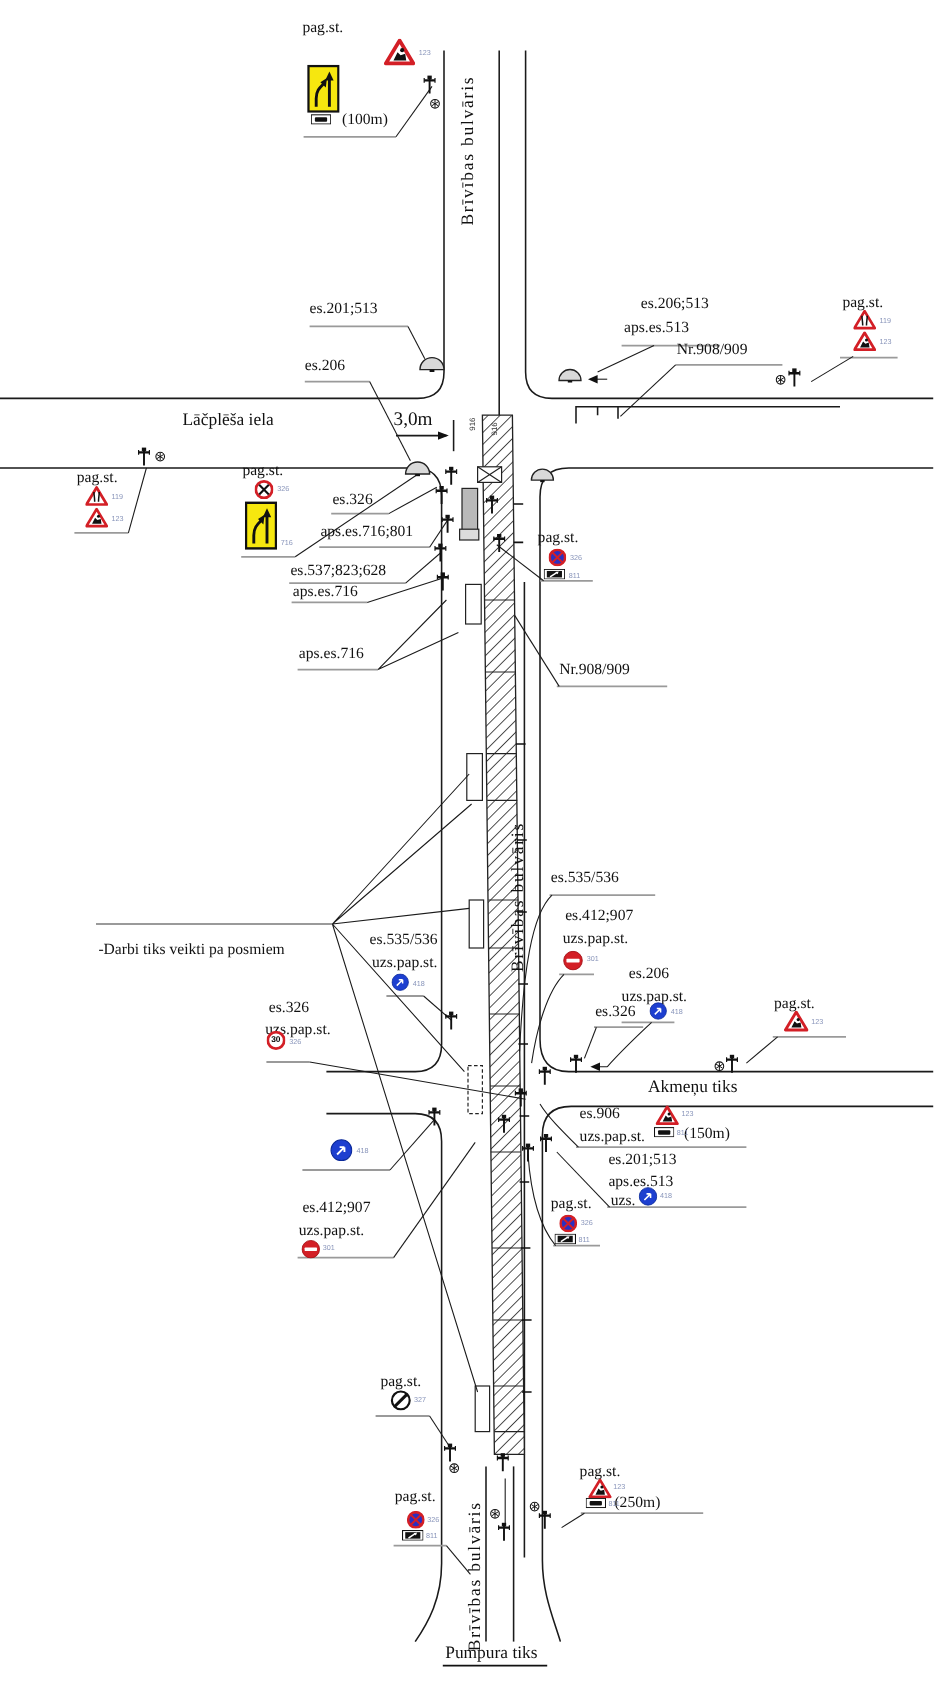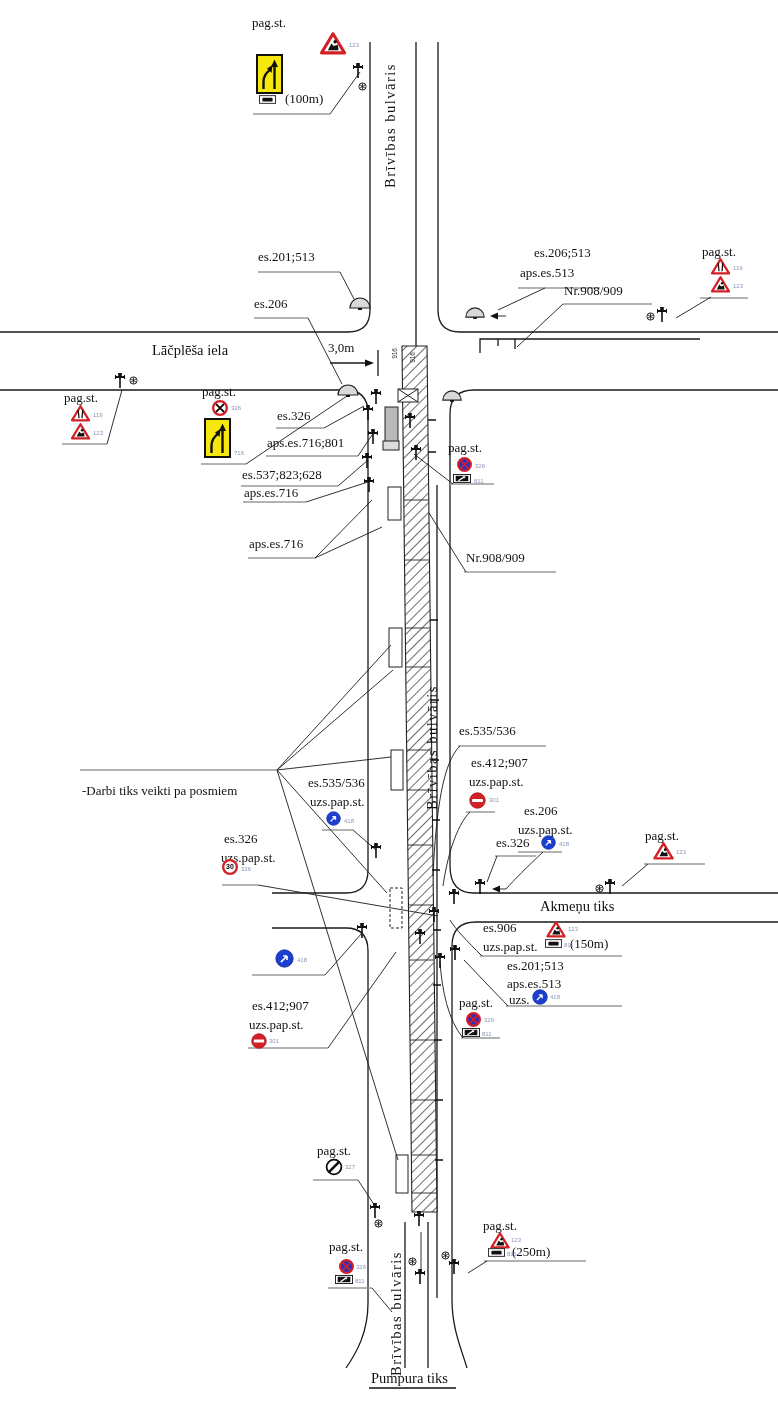--- a/index.html
+++ b/index.html
@@ -1,21 +1,21 @@
 <!DOCTYPE html>
 <html><head>
 <meta charset="utf-8">
 <style>
   html,body{margin:0;padding:0;background:#fff;}
   .canvas{position:relative;width:778px;height:1415px;background:#fff;overflow:hidden;
           font-family:"Liberation Serif",serif;color:#111;}
   svg.base{position:absolute;left:0;top:0;}
   .lbl{position:absolute;font-size:13px;line-height:1.12;white-space:nowrap;}
   .lbl.big{font-size:14.5px;}
-  .lbl.sm{font-size:13px;}
+  .lbl.sm{font-size:16px;}
   .vlbl{position:absolute;writing-mode:vertical-rl;transform:rotate(180deg);
         font-size:14.5px;letter-spacing:1.5px;white-space:nowrap;}
   .ic{position:absolute;}
   .code{position:absolute;font-size:6px;color:#8a96bb;font-family:"Liberation Sans",sans-serif;white-space:nowrap;}
   .c30{position:absolute;font-size:7px;font-weight:bold;color:#000;font-family:"Liberation Sans",sans-serif;}
   .vcode{position:absolute;writing-mode:vertical-rl;transform:rotate(180deg);
          font-size:6.5px;color:#333;font-family:"Liberation Sans",sans-serif;}
 </style>
 </head>
 <body>

